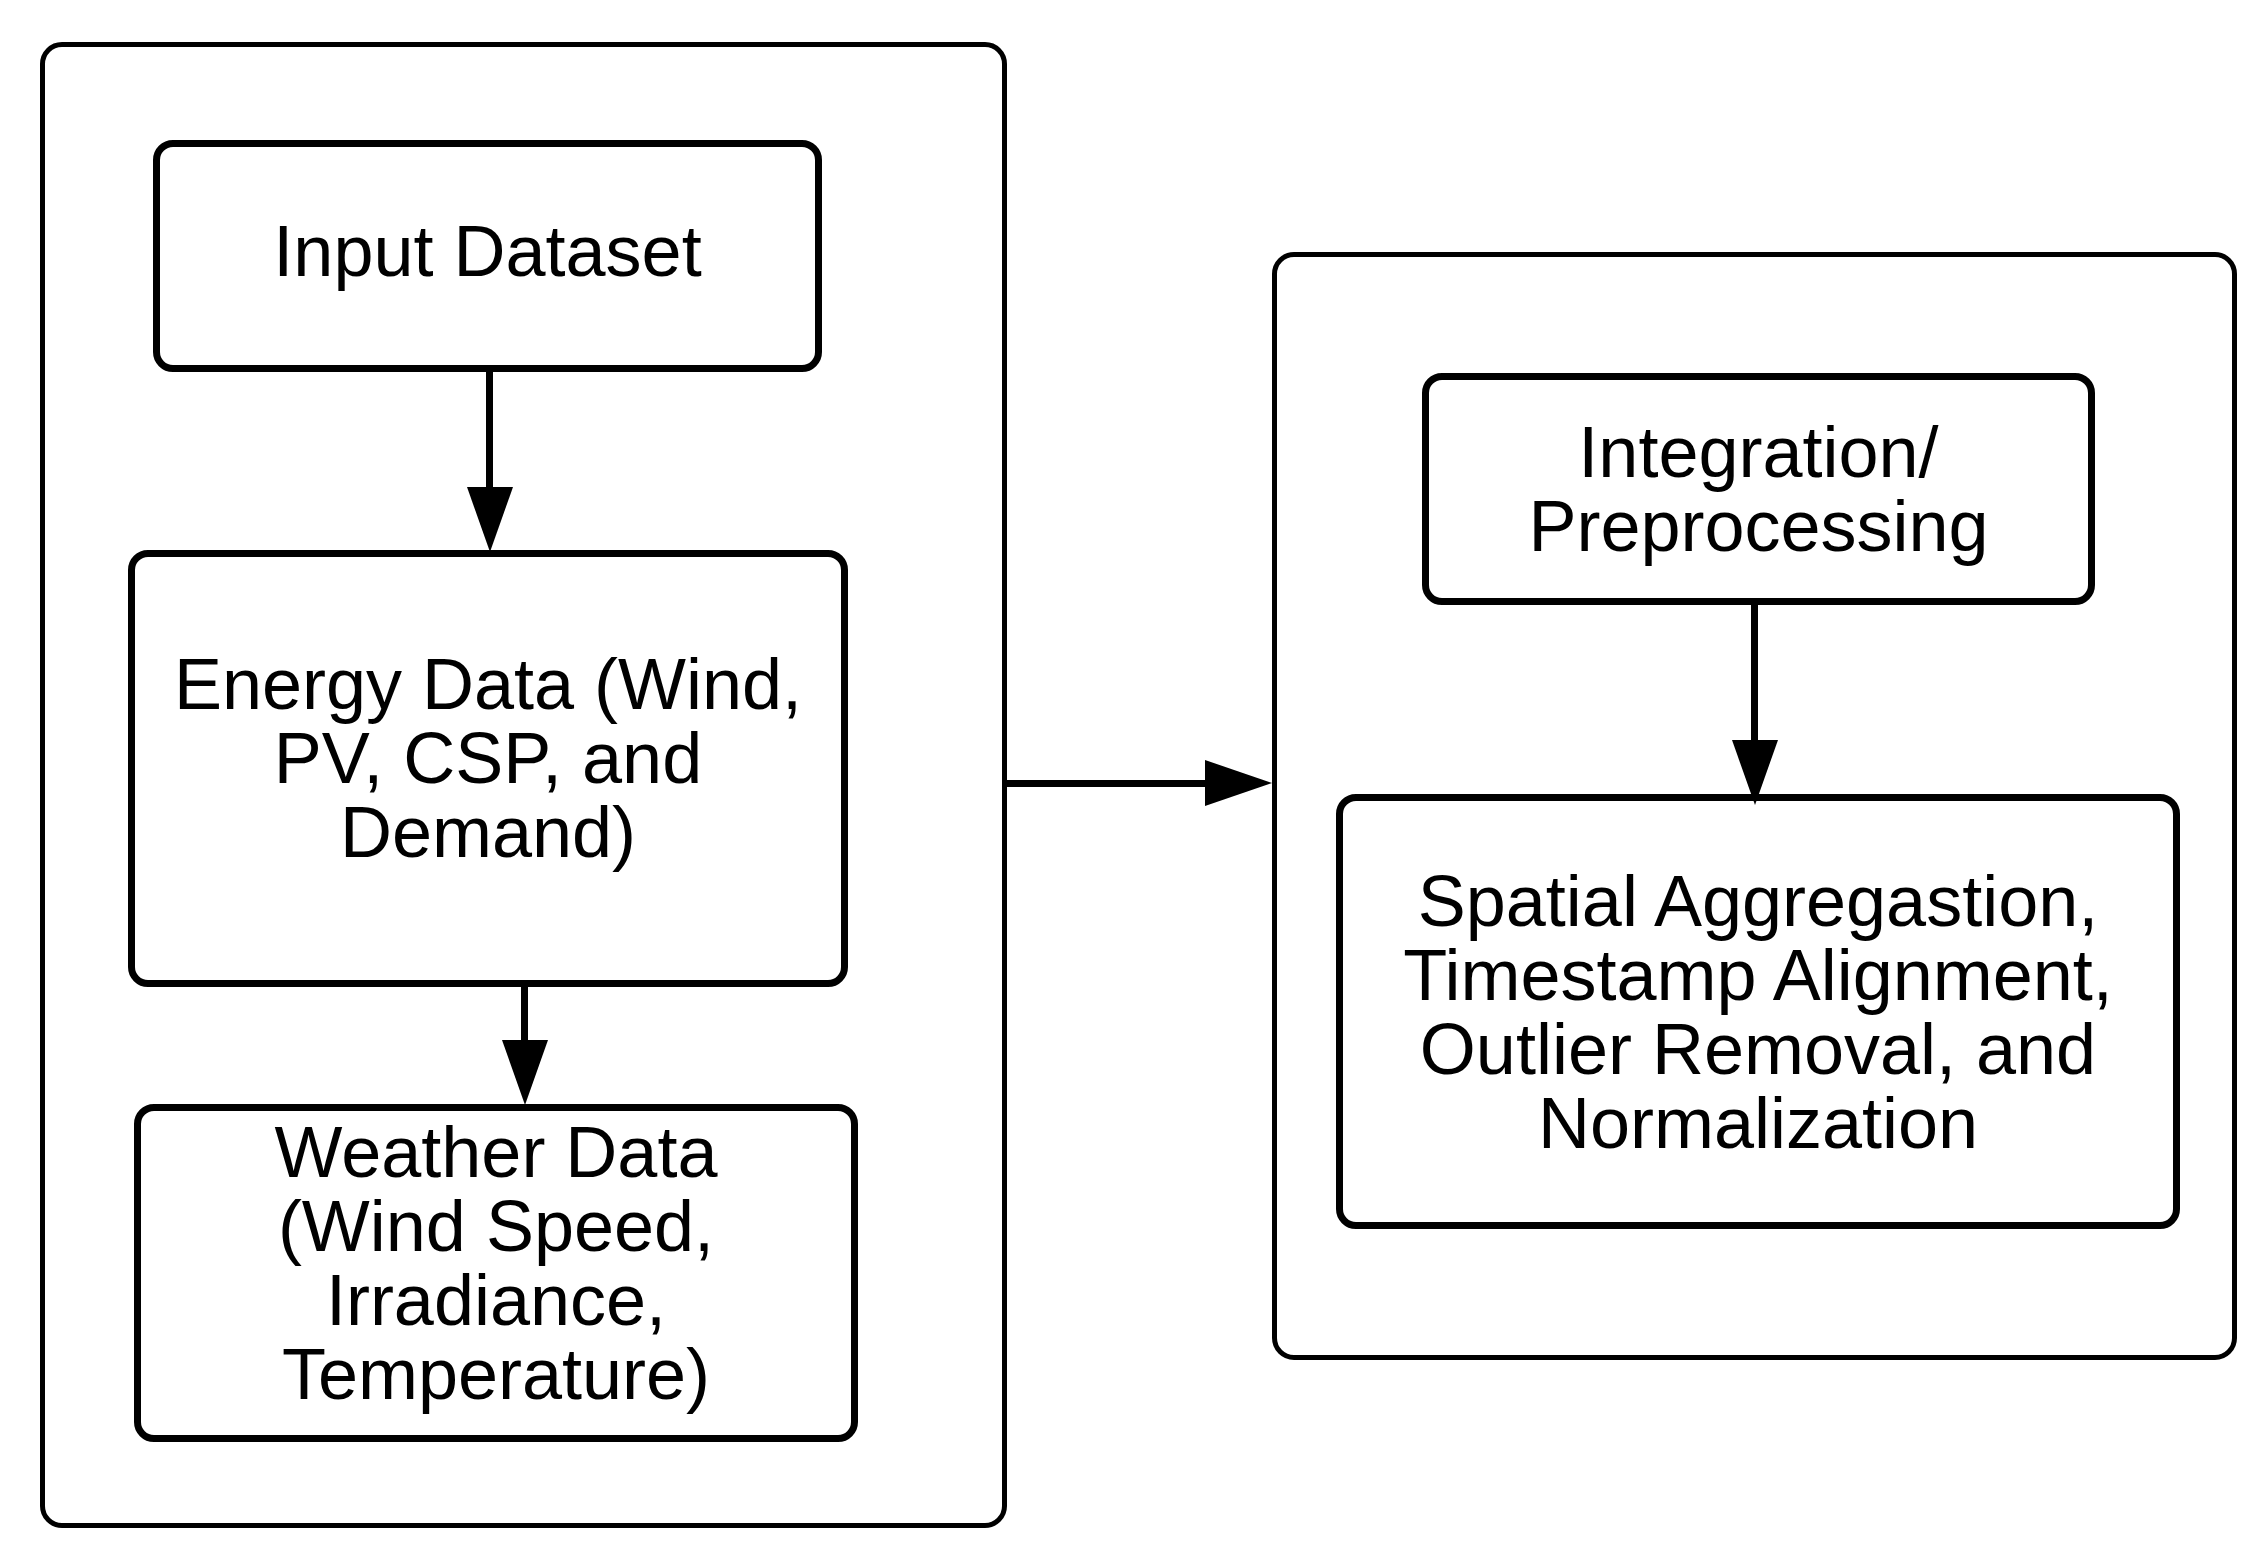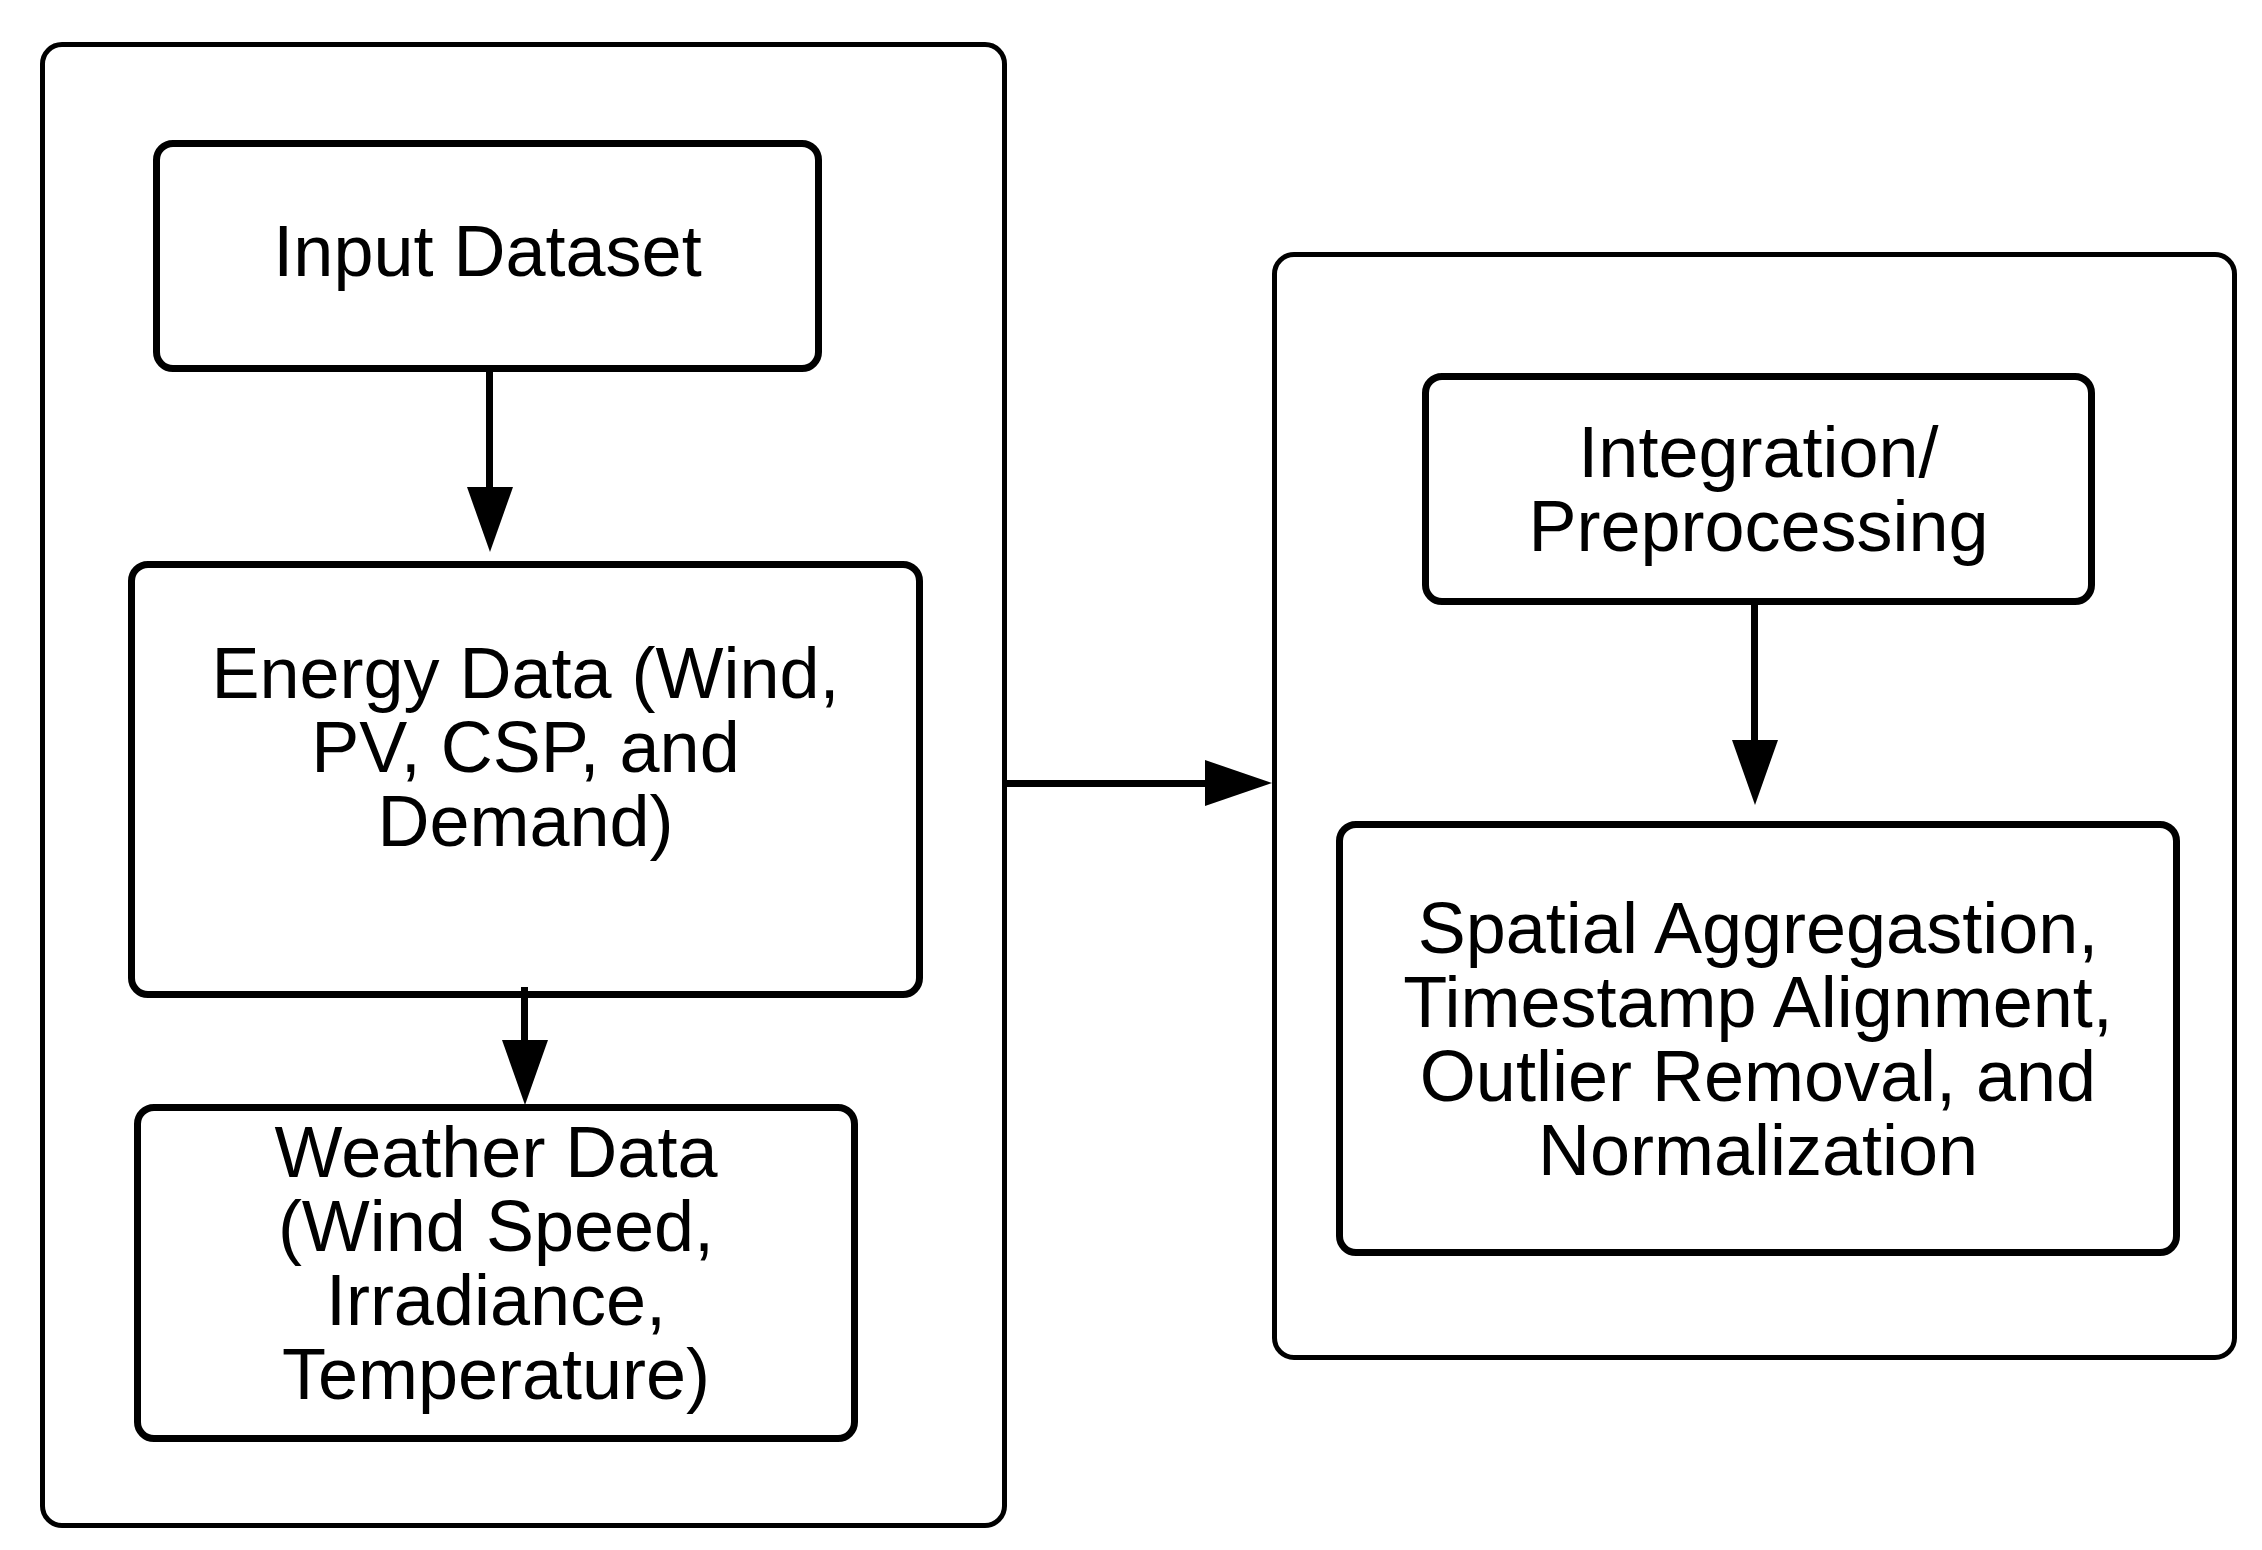--- a/index.html
+++ b/index.html
@@ -41,24 +41,24 @@
     display: flex;
     flex-direction: column;
     align-items: center;
     justify-content: center;
     text-align: center;
     font-size: 72px;
     line-height: 74px;
     white-space: pre-line;
   }
   #node-input-dataset   { left: 153px;  top: 140px;  width: 669px; height: 232px; padding-bottom: 10px; }
-  #node-energy-data     { left: 128px;  top: 550px;  width: 795px; height: 437px; justify-content: flex-start; padding-top: 68px; margin-top: 11px; }
+  #node-energy-data     { left: 128px;  top: 550px;  width: 720px; height: 437px; justify-content: flex-start; padding-top: 90px; }
   #node-weather-data    { left: 134px;  top: 1104px; width: 724px; height: 338px; justify-content: flex-start; padding-top: 4px; }
   #node-integration     { left: 1422px; top: 373px;  width: 673px; height: 232px; }
-  #node-spatial         { left: 1336px; top: 821px;  width: 844px; height: 435px; }
+  #node-spatial         { left: 1336px; top: 794px;  width: 844px; height: 435px; }
 
   
   .arrow-tail-v {
     position: absolute;
     width: 7px;
     background: var(--stroke);
   }
   .arrow-tail-h {
     position: absolute;
     height: 7px;

